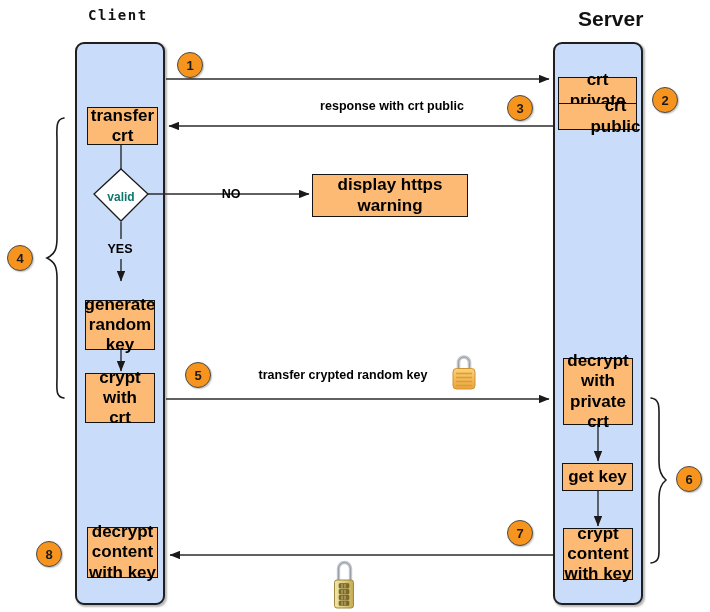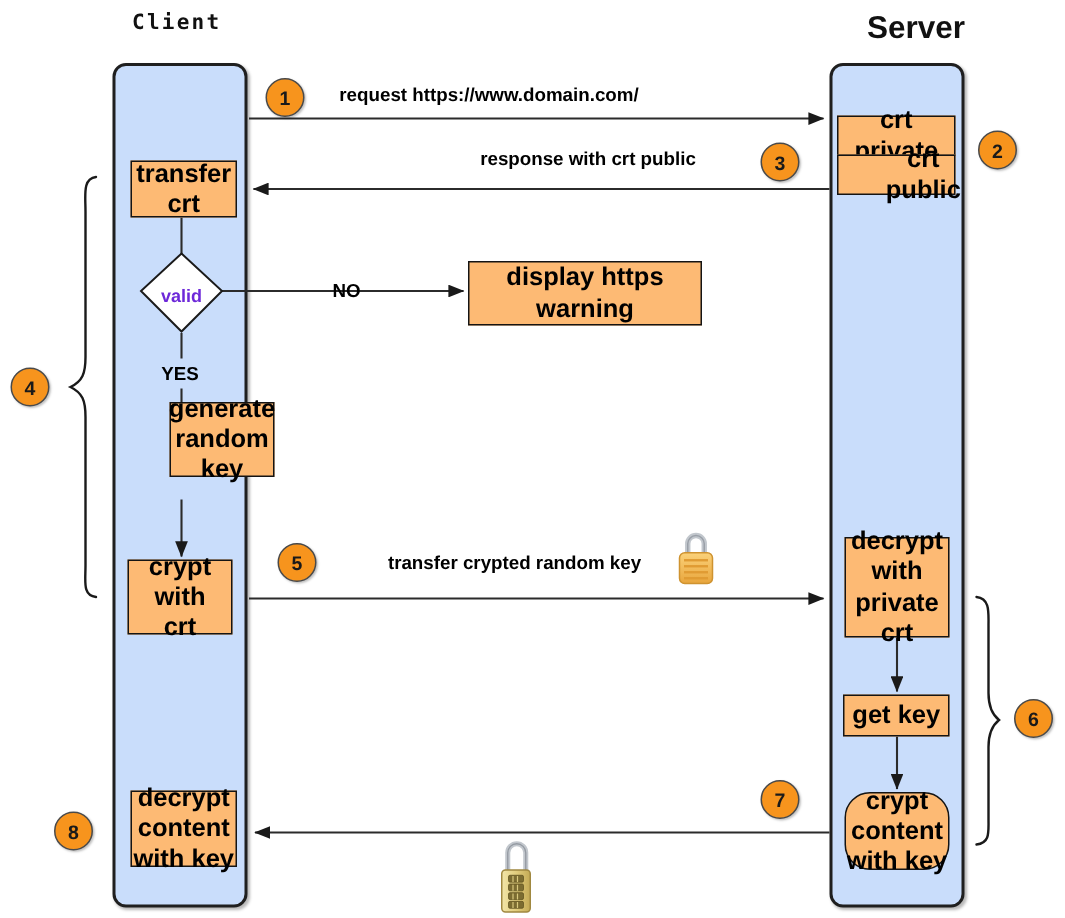--- a/index.html
+++ b/index.html
@@ -36,21 +36,21 @@
   .msg{
     position:absolute;transform:translateX(-50%);white-space:nowrap;
     font-size:12.5px;color:#000;
   }
   .flow-label{
     position:absolute;transform:translateX(-50%);white-space:nowrap;
     font-size:12.5px;color:#000;
   }
   #valid-label{
     position:absolute;left:121px;top:197px;transform:translate(-50%,-50%);
-    font-size:12px;color:#6d28d9;text-align:center;
+    font-size:12px;color:#0f766e;text-align:center;
   }
   svg.overlay{position:absolute;left:0;top:0;pointer-events:none;}
 </style>
 </head>
 <body>
 
 <div id="stage">
 
   <div class="lane-title" id="client-title">Client</div>
   <div class="lane-title" id="server-title">Server</div>
@@ -81,46 +81,45 @@
 
     <polygon points="121,169 148,194 121,221 94,194" fill="#ffffff" stroke="#1a1a1a" stroke-width="1.3"></polygon>
 
     <path d="M 64 118 C 55 119 57 130 57 141 L 57 238 C 57 249 55 254 47 258 C 55 262 57 267 57 278 L 57 377 C 57 388 55 397 64 398" fill="none" stroke="#1a1a1a" stroke-width="1.6" stroke-linecap="round"></path>
 
     <path d="M 651 398 C 660 399 659 408 659 417 L 659 462 C 659 470 661 476 666 480 C 661 484 659 490 659 498 L 659 546 C 659 555 660 562 651 563" fill="none" stroke="#1a1a1a" stroke-width="1.6" stroke-linecap="round"></path>
   </svg>
 
   <div class="node" style="left:87px;top:107px;width:71px;height:38px;">transfer
 crt</div>
-  <div class="node" style="left:85px;top:268px;width:70px;height:50px;margin-left:28px;">generate
+  <div class="node" style="left:85px;top:300px;width:70px;height:50px;">generate
 random
 key</div>
   <div class="node" style="left:85px;top:373px;width:70px;height:50px;">crypt with
 crt</div>
   <div class="node" style="left:87px;top:527px;width:71px;height:51px;">decrypt
 content
 with key</div>
   <div class="node" style="left:312px;top:174px;width:156px;height:43px;">display https warning</div>
 
   <div class="node" style="left:558px;top:77px;width:79px;height:27px;">crt private</div>
   <div class="node" style="left:558px;top:103px;width:79px;height:27px;padding-left:36px;">crt public</div>
   <div class="node" style="left:563px;top:358px;width:70px;height:67px;">decrypt
 with
 private
 crt</div>
   <div class="node" style="left:562px;top:463px;width:71px;height:28px;">get key</div>
-  <div class="node" style="left:563px;top:528px;width:70px;height:52px;border-radius:17px;">crypt
+  <div class="node" style="left:563px;top:528px;width:70px;height:52px;">crypt
 content
 with key</div>
 
   <div id="valid-label">valid</div>
   <div class="flow-label" style="left:218px;top:187px;padding-left:26px;">NO</div>
   <div class="flow-label" style="left:120px;top:242px;text-align:center;">YES</div>
 
-  <div class="msg" style="left:326px;top:56px;">request https://www.domain.com/</div>
   <div class="msg" style="left:392px;top:99px;">response with crt public</div>
   <div class="msg" style="left:343px;top:368px;">transfer crypted random key</div>
 
   <div class="step" style="left:177px;top:52px;">1</div>
   <div class="step" style="left:652px;top:87px;">2</div>
   <div class="step" style="left:507px;top:95px;">3</div>
   <div class="step" style="left:7px;top:245px;">4</div>
   <div class="step" style="left:185px;top:362px;">5</div>
   <div class="step" style="left:676px;top:466px;">6</div>
   <div class="step" style="left:507px;top:520px;">7</div>

